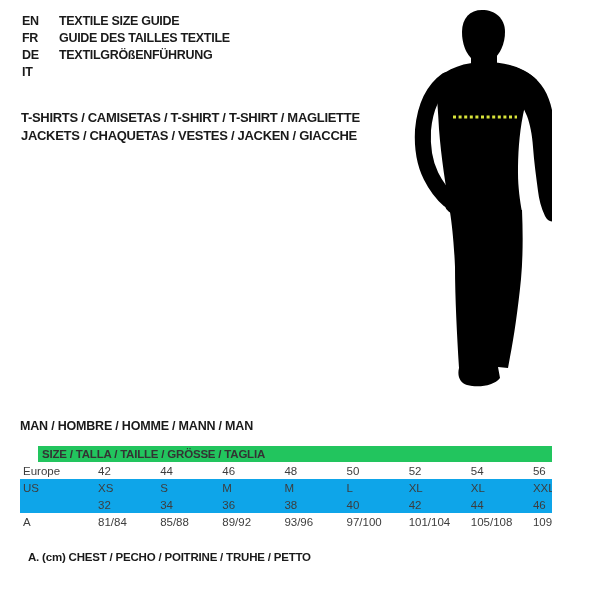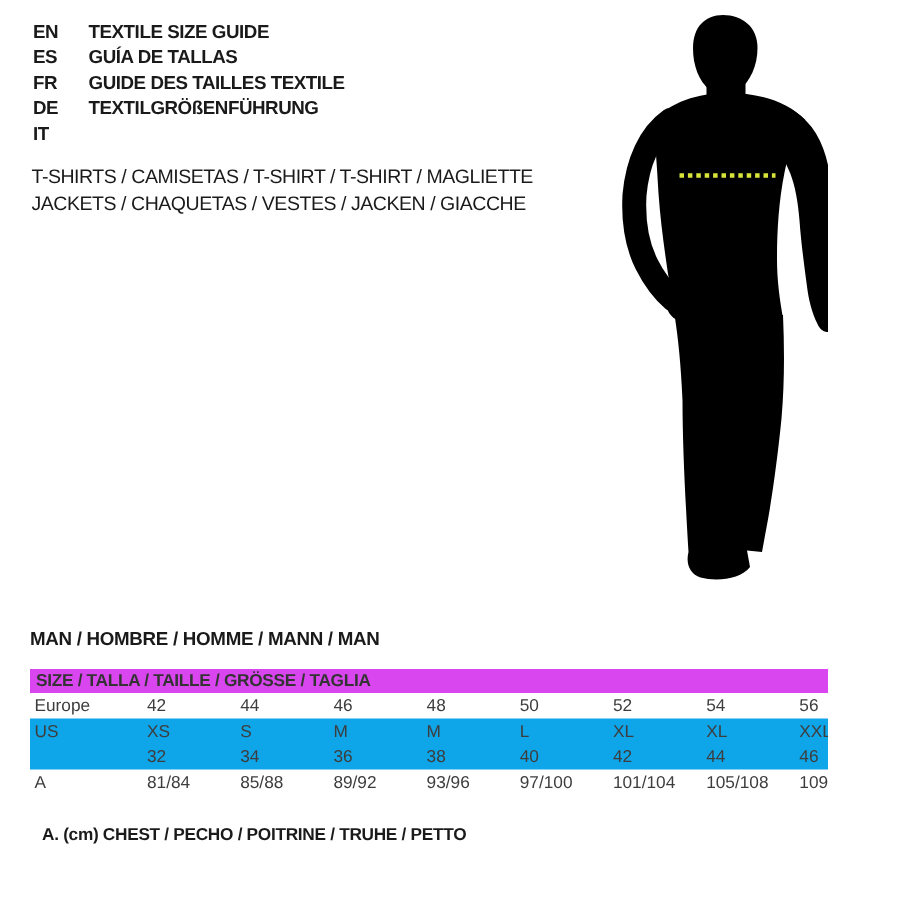--- a/index.html
+++ b/index.html
@@ -7,54 +7,50 @@
   .page {
     position:relative; width:552px; height:600px; background:#ffffff;
     font-family:"Liberation Sans", sans-serif; color:#1a1a1a; overflow:hidden;
   }
   
   .lang-block { position:absolute; left:22px; top:13px; letter-spacing:-0.3px; }
   .lang-row { display:flex; line-height:17px; font-size:12.5px; font-weight:700; }
   .lang-code { width:37px; }
   .lang-title { white-space:nowrap; }
   
-  .categories { position:absolute; left:21px; top:109px; font-size:13px; font-weight:400;
+  .categories { position:absolute; left:21px; top:109px; font-size:13px; font-weight:700;
                 line-height:17.5px; letter-spacing:-0.3px; white-space:nowrap; }
   
   .figure { position:absolute; left:410px; top:5px; width:180px; height:390px; overflow:visible; }
   .figure text { font-family:"Liberation Sans", sans-serif; }
   
   .man-heading { position:absolute; left:20px; top:419px; font-size:12.5px; font-weight:700;
                  letter-spacing:-0.2px; }
   
   .size-table { position:absolute; left:20px; top:446px; width:563px; font-size:11.5px; color:#3d3d3d; }
-  .thead { height:16px; line-height:16px; background:#d946ef; font-weight:700; color:#333333;
-           padding-left:4px; letter-spacing:-0.2px; }
+  .thead { height:16px; line-height:16px; background:#22c55e; font-weight:700; color:#333333;
+           padding-left:4px; letter-spacing:-0.2px;margin-left:18px; }
   .trow { display:grid; grid-template-columns:66px repeat(8, 1fr); height:17px; align-items:center;gap:12px; }
   .tlabel { padding-left:3px; text-align:left; }
   .tval { text-align:left; }
   .band { background:#0ea5e9; }
   .row-a { height:18px; }
   
   .footnote { position:absolute; left:28px; top:551px; font-size:11.5px; font-weight:700;
               letter-spacing:-0.2px; }
 </style>
 </head>
 <body>
 
 <div class="page">
 
   <div class="lang-block">
     <div class="lang-row">
       <span class="lang-code">EN</span>
       <span class="lang-title">TEXTILE SIZE GUIDE</span>
-    </div>
-    <div class="lang-row">
-      <span class="lang-code">ES</span>
-      <span class="lang-title">GUÍA DE TALLAS</span>
     </div>
     <div class="lang-row">
       <span class="lang-code">FR</span>
       <span class="lang-title">GUIDE DES TAILLES TEXTILE</span>
     </div>
     <div class="lang-row">
       <span class="lang-code">DE</span>
       <span class="lang-title">TEXTILGRÖßENFÜHRUNG</span>
     </div>
     <div class="lang-row">

